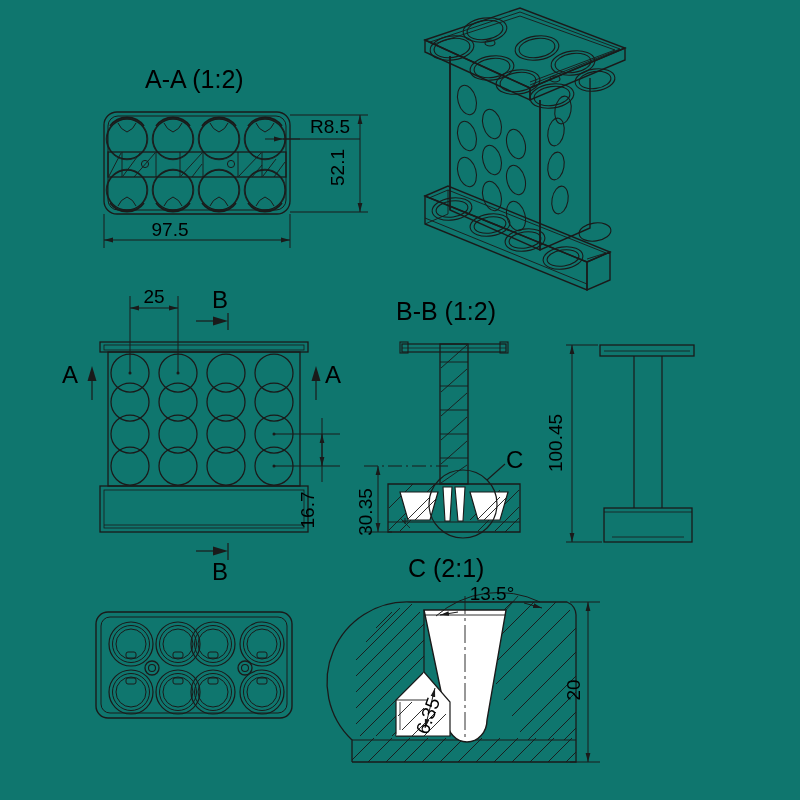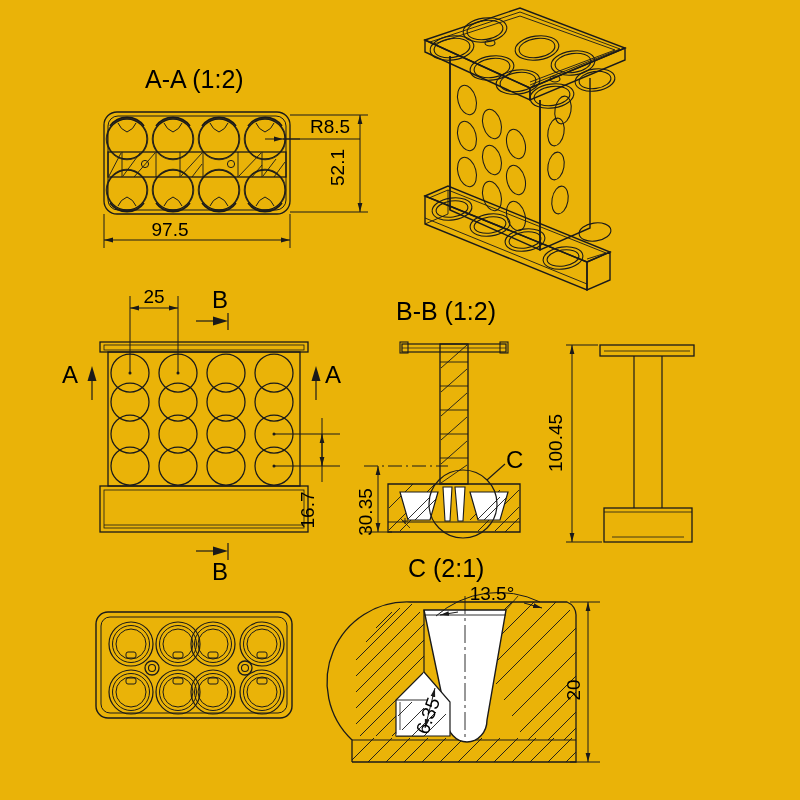--- a/index.html
+++ b/index.html
@@ -1,17 +1,17 @@
 <!DOCTYPE html>
 <html><head>
 <meta charset="utf-8">
 <style>
   html,body{margin:0;padding:0;background:#ffffff;}
   body{width:800px;height:800px;overflow:hidden;font-family:"Liberation Sans",sans-serif;}
-  #sheet{position:relative;width:800px;height:800px;background:#eab308;}
+  #sheet{position:relative;width:800px;height:800px;background:#0f766e;}
   svg{display:block;}
   .lbl{fill:#000;font-family:"Liberation Sans",sans-serif;}
   text{white-space:pre;}
 </style>
 </head>
 <body>
 
 <div id="sheet">
 
 <svg width="800" height="800" viewBox="0 0 800 800">

